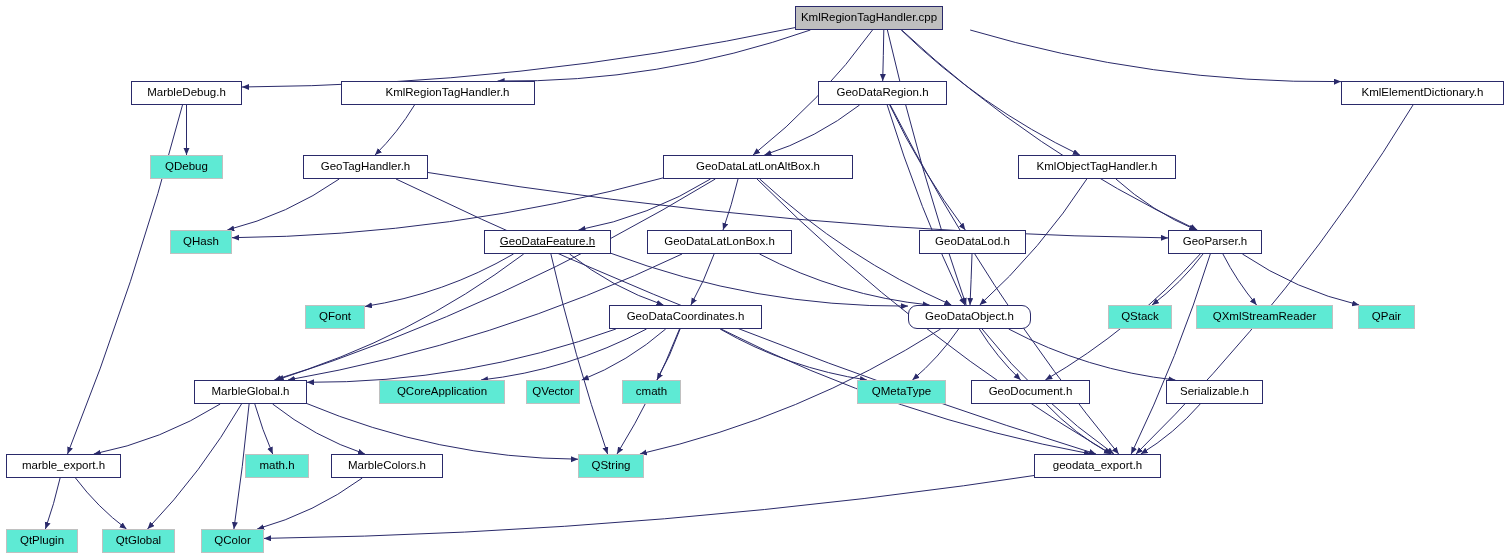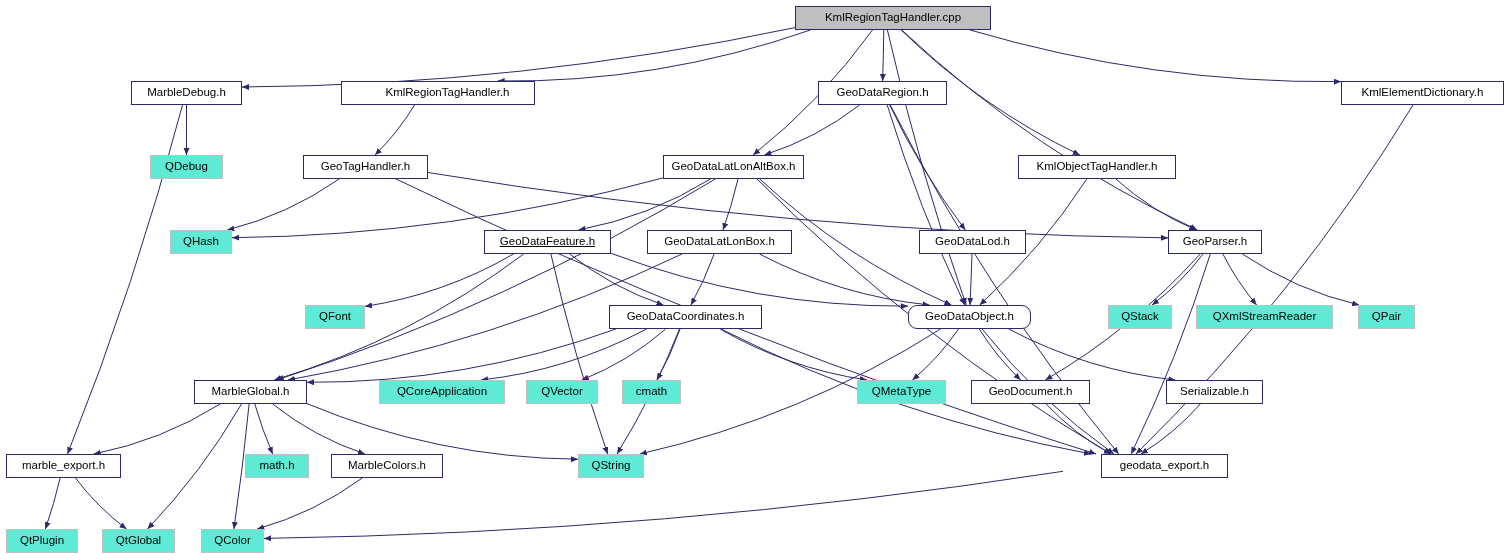--- a/index.html
+++ b/index.html
@@ -118,42 +118,42 @@
         <path d="M307.0,403.6 Q437.1,458.0 578.0,459.2" marker-end="url(#ah)"></path>
         <path d="M249.1,404.0 Q243.0,466.7 233.9,529.0" marker-end="url(#ah)"></path>
         <path d="M241.5,404.0 Q202.0,472.1 147.5,529.0" marker-end="url(#ah)"></path>
         <path d="M362.3,478.0 Q314.3,513.0 257.2,529.0" marker-end="url(#ah)"></path>
         <path d="M60.1,478.0 Q54.2,503.9 45.4,529.0" marker-end="url(#ah)"></path>
         <path d="M75.5,478.0 Q97.4,507.1 126.5,529.0" marker-end="url(#ah)"></path>
         <path d="M1063.0,471.3 Q665.8,532.7 264.0,538.4" marker-end="url(#ah)"></path>
       </g>
   </svg>
   <div id="node-layer">
-      <div class="node root" style="left: 795px; top: 6px; width: 196px;">
+      <div class="node root" style="left: 795px; top: 6px; width: 148px;">
         <span>KmlRegionTagHandler.cpp</span>
       </div>
       <div class="node" style="left: 131px; top: 81px; width: 111px;">
         <span>MarbleDebug.h</span>
       </div>
       <div class="node" style="left: 341px; top: 81px; width: 194px; padding-left: 19px;">
         <span>KmlRegionTagHandler.h</span>
       </div>
       <div class="node" style="left: 818px; top: 81px; width: 129px;">
         <span>GeoDataRegion.h</span>
       </div>
       <div class="node" style="left: 1341px; top: 81px; width: 163px;">
         <span>KmlElementDictionary.h</span>
       </div>
       <div class="node plain" style="left: 150px; top: 155px; width: 73px;">
         <span>QDebug</span>
       </div>
       <div class="node" style="left: 303px; top: 155px; width: 125px;">
         <span>GeoTagHandler.h</span>
       </div>
-      <div class="node" style="left: 663px; top: 155px; width: 141px;">
+      <div class="node" style="left: 663px; top: 155px; width: 190px;">
         <span>GeoDataLatLonAltBox.h</span>
       </div>
       <div class="node" style="left: 1018px; top: 155px; width: 158px;">
         <span>KmlObjectTagHandler.h</span>
       </div>
       <div class="node plain" style="left: 170px; top: 230px; width: 62px;">
         <span>QHash</span>
       </div>
       <div class="node" style="left: 484px; top: 230px; width: 127px; text-decoration: underline;">
         <span>GeoDataFeature.h</span>
@@ -184,21 +184,21 @@
       </div>
       <div class="node plain" style="left: 1358px; top: 305px; width: 57px;">
         <span>QPair</span>
       </div>
       <div class="node" style="left: 194px; top: 380px; width: 113px;">
         <span>MarbleGlobal.h</span>
       </div>
       <div class="node plain" style="left: 379px; top: 380px; width: 126px;">
         <span>QCoreApplication</span>
       </div>
-      <div class="node plain" style="left: 526px; top: 380px; width: 72px;">
+      <div class="node plain" style="left: 526px; top: 380px; width: 54px;">
         <span>QVector</span>
       </div>
       <div class="node plain" style="left: 622px; top: 380px; width: 59px;">
         <span>cmath</span>
       </div>
       <div class="node plain" style="left: 857px; top: 380px; width: 89px;">
         <span>QMetaType</span>
       </div>
       <div class="node" style="left: 971px; top: 380px; width: 119px;">
         <span>GeoDocument.h</span>
@@ -211,21 +211,21 @@
       </div>
       <div class="node plain" style="left: 245px; top: 454px; width: 64px;">
         <span>math.h</span>
       </div>
       <div class="node" style="left: 331px; top: 454px; width: 112px;">
         <span>MarbleColors.h</span>
       </div>
       <div class="node plain" style="left: 578px; top: 454px; width: 66px;">
         <span>QString</span>
       </div>
-      <div class="node" style="left: 1101px; top: 454px; width: 127px;">
+      <div class="node" style="left: 1034px; top: 454px; width: 127px;">
         <span>geodata_export.h</span>
       </div>
       <div class="node plain" style="left: 6px; top: 529px; width: 72px;">
         <span>QtPlugin</span>
       </div>
       <div class="node plain" style="left: 102px; top: 529px; width: 73px;">
         <span>QtGlobal</span>
       </div>
       <div class="node plain" style="left: 201px; top: 529px; width: 63px;">
         <span>QColor</span>

